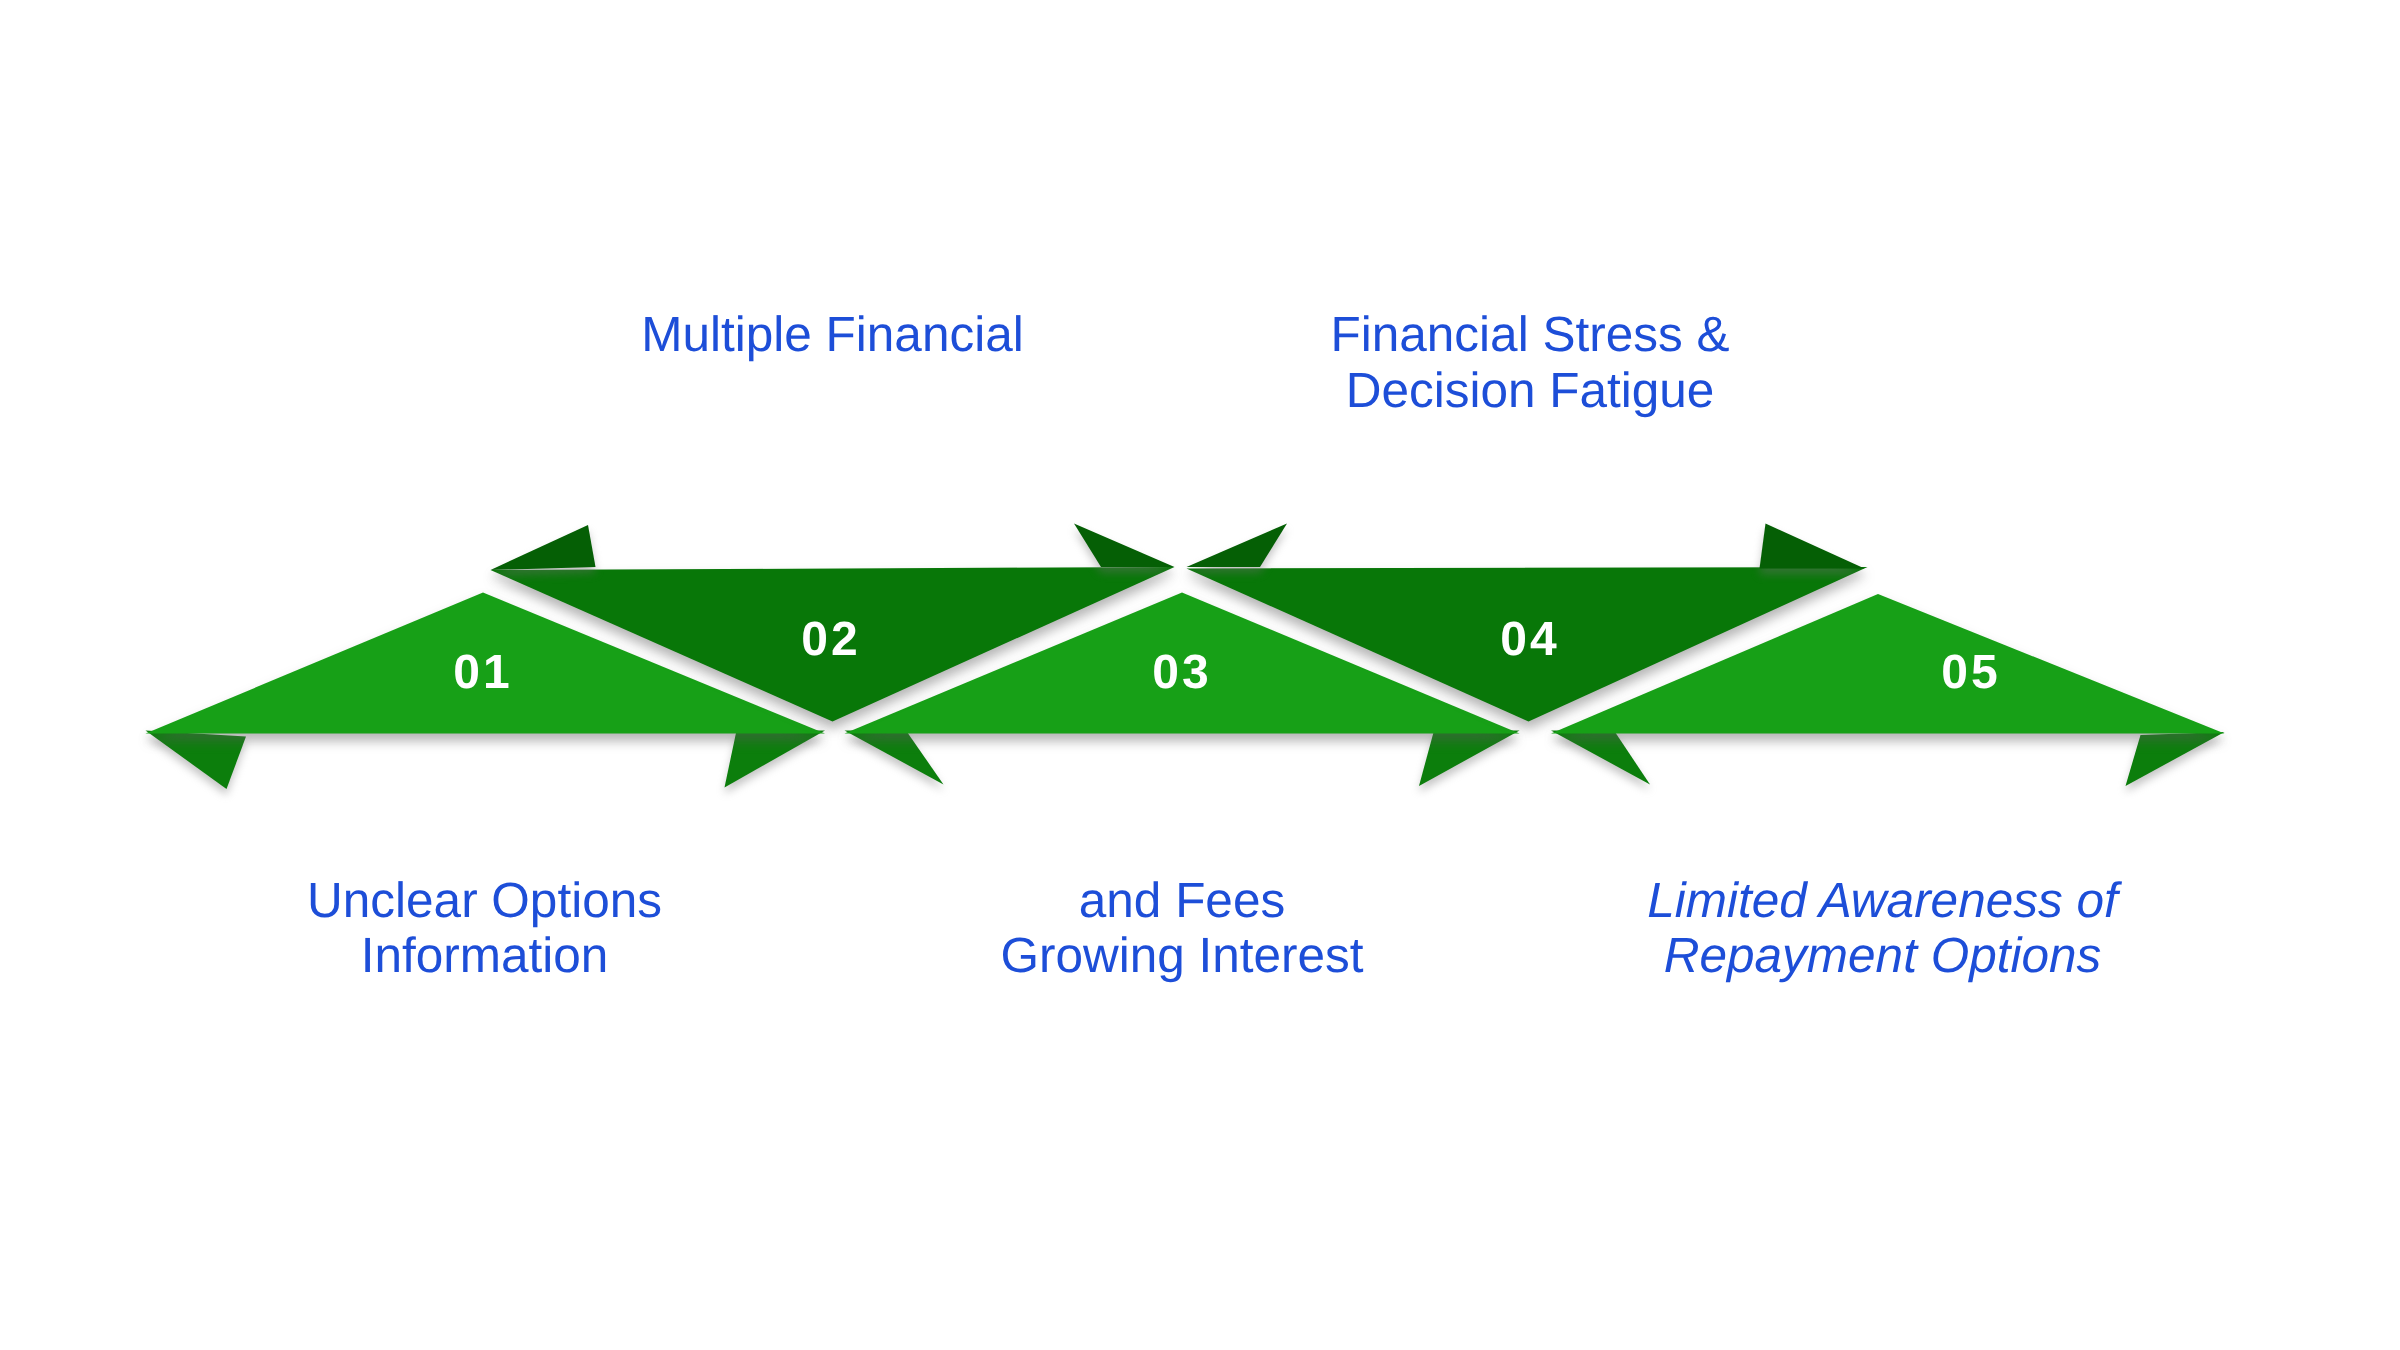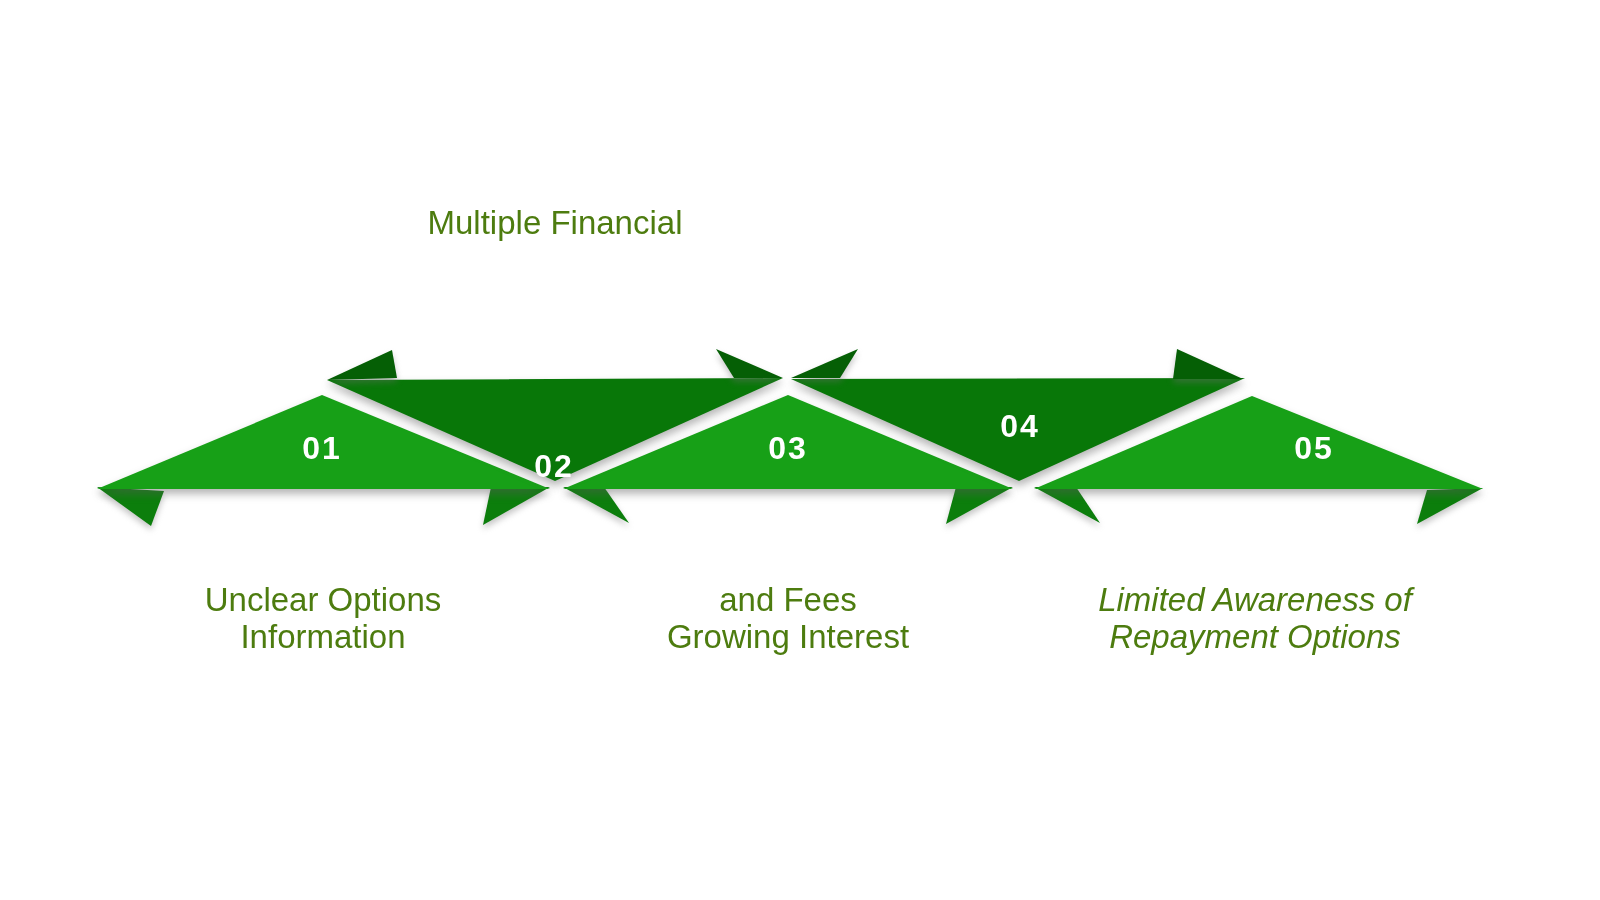--- a/index.html
+++ b/index.html
@@ -24,21 +24,21 @@
   .sh {
     filter: drop-shadow(0px 5px 4px rgba(90, 90, 90, 0.45));
   }
   .sh-soft {
     filter: drop-shadow(0px 4px 3px rgba(110, 110, 110, 0.40));
   }
   .step-label {
     position: absolute;
     transform: translateX(-50%);
     text-align: center;
-    color: #4d7c0f;
+    color: #1d4ed8;
     font-size: 33px;
     line-height: 37px;
     font-weight: 500;
     white-space: nowrap;
   }
   .step-number {
     position: absolute;
     transform: translate(-50%, -50%);
     color: #ffffff;
     font-size: 32px;
@@ -76,27 +76,31 @@
 
     <g>
       <polygon class="sh-soft" points="327,380 392,350 397,378" fill="#055F05"></polygon>
       <polygon class="sh-soft" points="783,378 734,378 716,349" fill="#055F05"></polygon>
       <polygon class="sh-soft" points="791,378 840,378 858,349" fill="#055F05"></polygon>
       <polygon class="sh-soft" points="1243,379 1177,349 1173,379" fill="#055F05"></polygon>
     </g>
   </svg>
 
   <div class="step-number" style="left:322px; top:448px;">01</div>
-  <div class="step-number" style="left:554px; top:426px;margin-top:40px;">02</div>
+  <div class="step-number" style="left:554px; top:426px;">02</div>
   <div class="step-number" style="left:788px; top:448px;">03</div>
   <div class="step-number" style="left:1020px; top:426px;">04</div>
   <div class="step-number" style="left:1314px; top:448px;">05</div>
 
   <div class="step-label" style="left:555px; top:204px;">
     <div>Multiple Financial</div>
+  </div>
+  <div class="step-label" style="left:1020px; top:204px;">
+    <div>Financial Stress &amp;</div>
+    <div>Decision Fatigue</div>
   </div>
 
   <div class="step-label" style="left:323px; top:581px;">
     <div>Unclear Options</div>
     <div>Information</div>
   </div>
   <div class="step-label" style="left:788px; top:581px;">
     <div>and Fees</div>
     <div>Growing Interest</div>
   </div>

